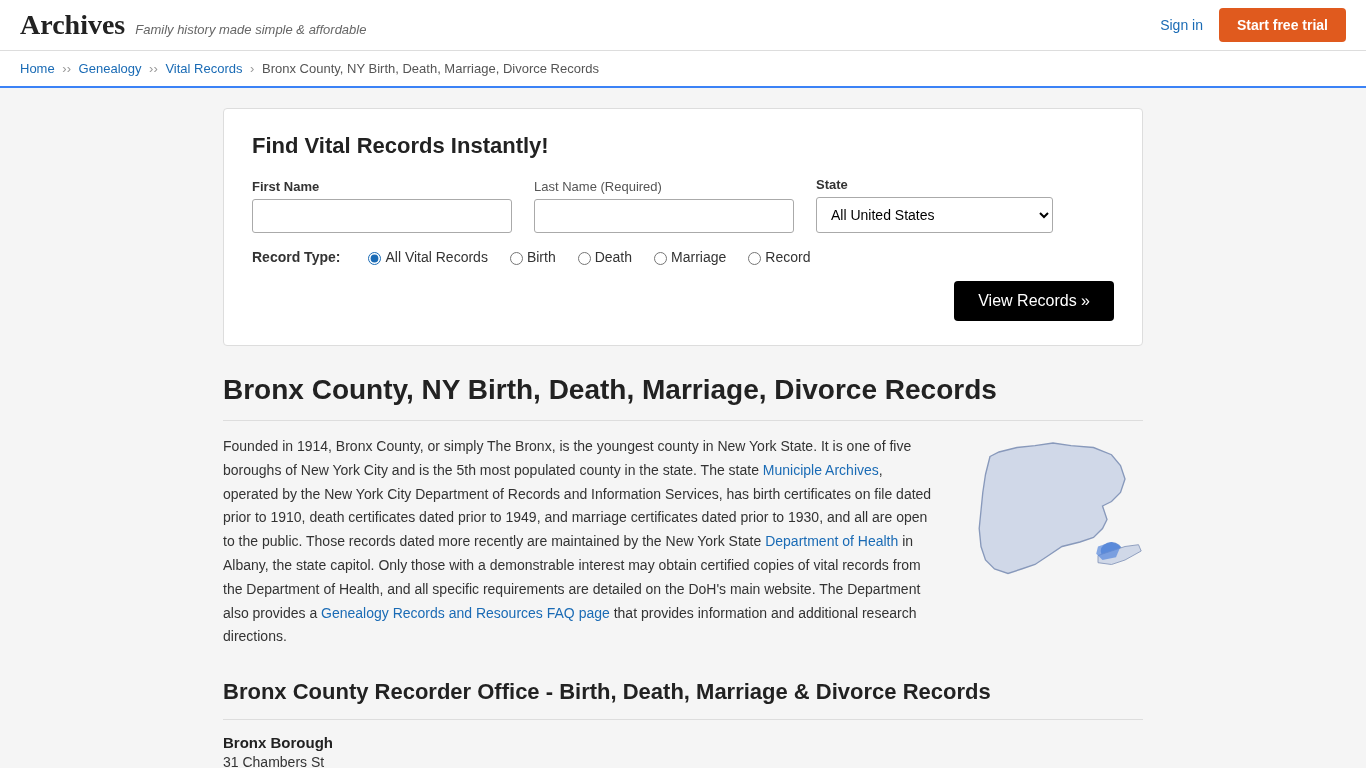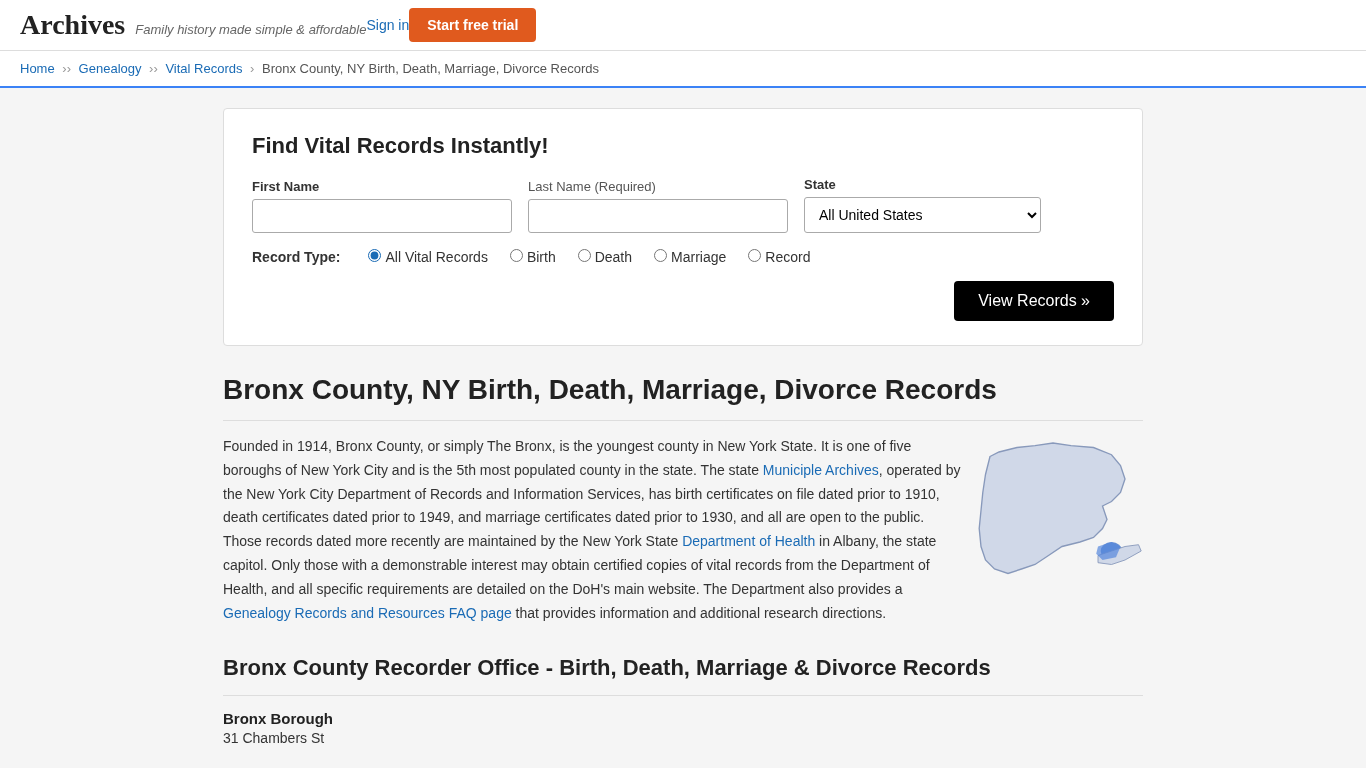--- a/index.html
+++ b/index.html
@@ -5,40 +5,42 @@
     * { box-sizing: border-box; margin: 0; padding: 0; }
     body { font-family: Arial, sans-serif; font-size: 14px; color: #333; background: #f5f5f5; }
 
     
     #header {
       background: #fff;
       border-bottom: 1px solid #ddd;
       padding: 8px 20px;
       display: flex;
       align-items: center;
+      justify-content: space-between;
     }
     #header-left {
       display: flex;
       align-items: baseline;
       gap: 10px;
     }
     .logo-archives {
       font-size: 28px;
       font-weight: bold;
       color: #222;
       font-family: Georgia, serif;
     }
     .logo-tagline {
       font-size: 13px;
       color: #666;
       font-style: italic;
     }
     #header-right {
       display: flex;
       align-items: center;
+      gap: 16px;
     }
     .sign-in-link {
       color: #1a6bb5;
       text-decoration: none;
       font-size: 14px;
     }
     .btn-trial {
       background: #e05a1e;
       color: #fff;
       border: none;
@@ -82,21 +84,21 @@
       margin-bottom: 28px;
     }
     #search-box h2 {
       font-size: 22px;
       font-weight: bold;
       color: #222;
       margin-bottom: 18px;
     }
     .form-row {
       display: flex;
-      gap: 16px;
+      gap: 22px;
       align-items: flex-end;
       margin-bottom: 16px;
     }
     .form-group {
       display: flex;
       flex-direction: column;
       gap: 5px;
     }
     .form-group label {
       font-size: 13px;
@@ -130,21 +132,21 @@
       margin-bottom: 16px;
     }
     .radio-row label {
       font-size: 14px;
       font-weight: bold;
       color: #333;
       margin-right: 6px;
     }
     .radio-option {
       display: flex;
-      align-items: flex-start;
+      align-items: flex-end;
       gap: 4px;
       font-size: 14px;
       color: #333;
     }
     .radio-option input[type="radio"] {
       accent-color: #1a6bb5;
     }
     .btn-view {
       background: #000000;
       color: #fff;
@@ -166,20 +168,21 @@
       font-weight: bold;
       color: #222;
       margin-bottom: 14px;
       border-bottom: 1px solid #ddd;
       padding-bottom: 14px;
     }
 
     
     #description {
       display: flex;
+      gap: 24px;
       margin-bottom: 30px;
     }
     #description-text {
       flex: 1;
       font-size: 14px;
       line-height: 1.7;
       color: #333;
     }
     #description-text p {
       margin-bottom: 0;

